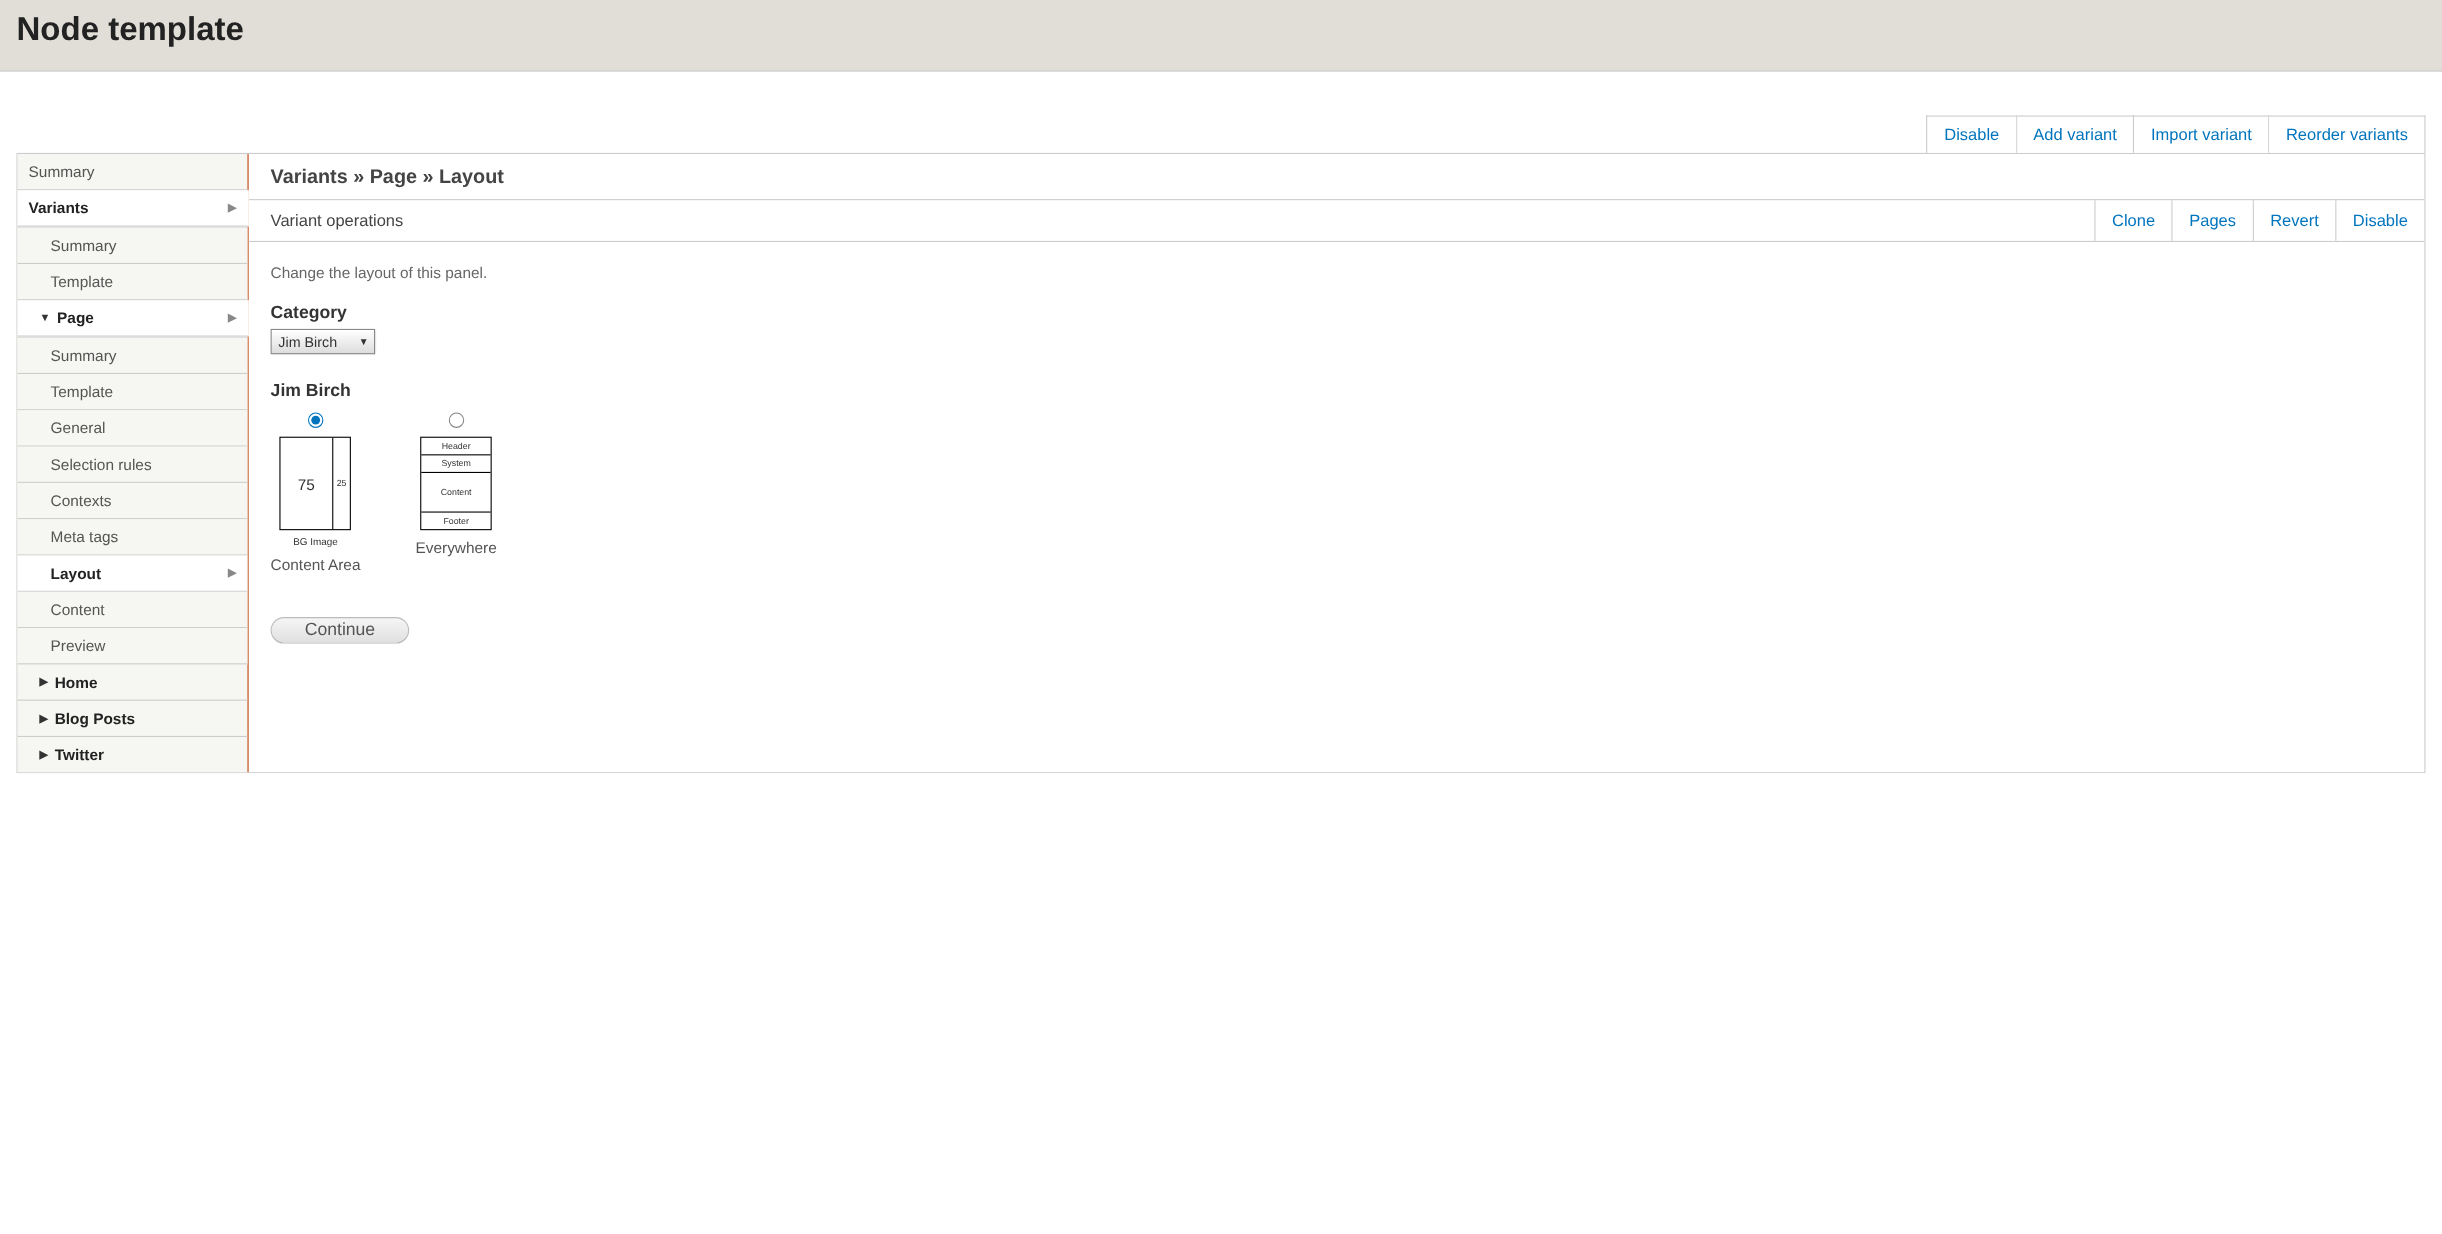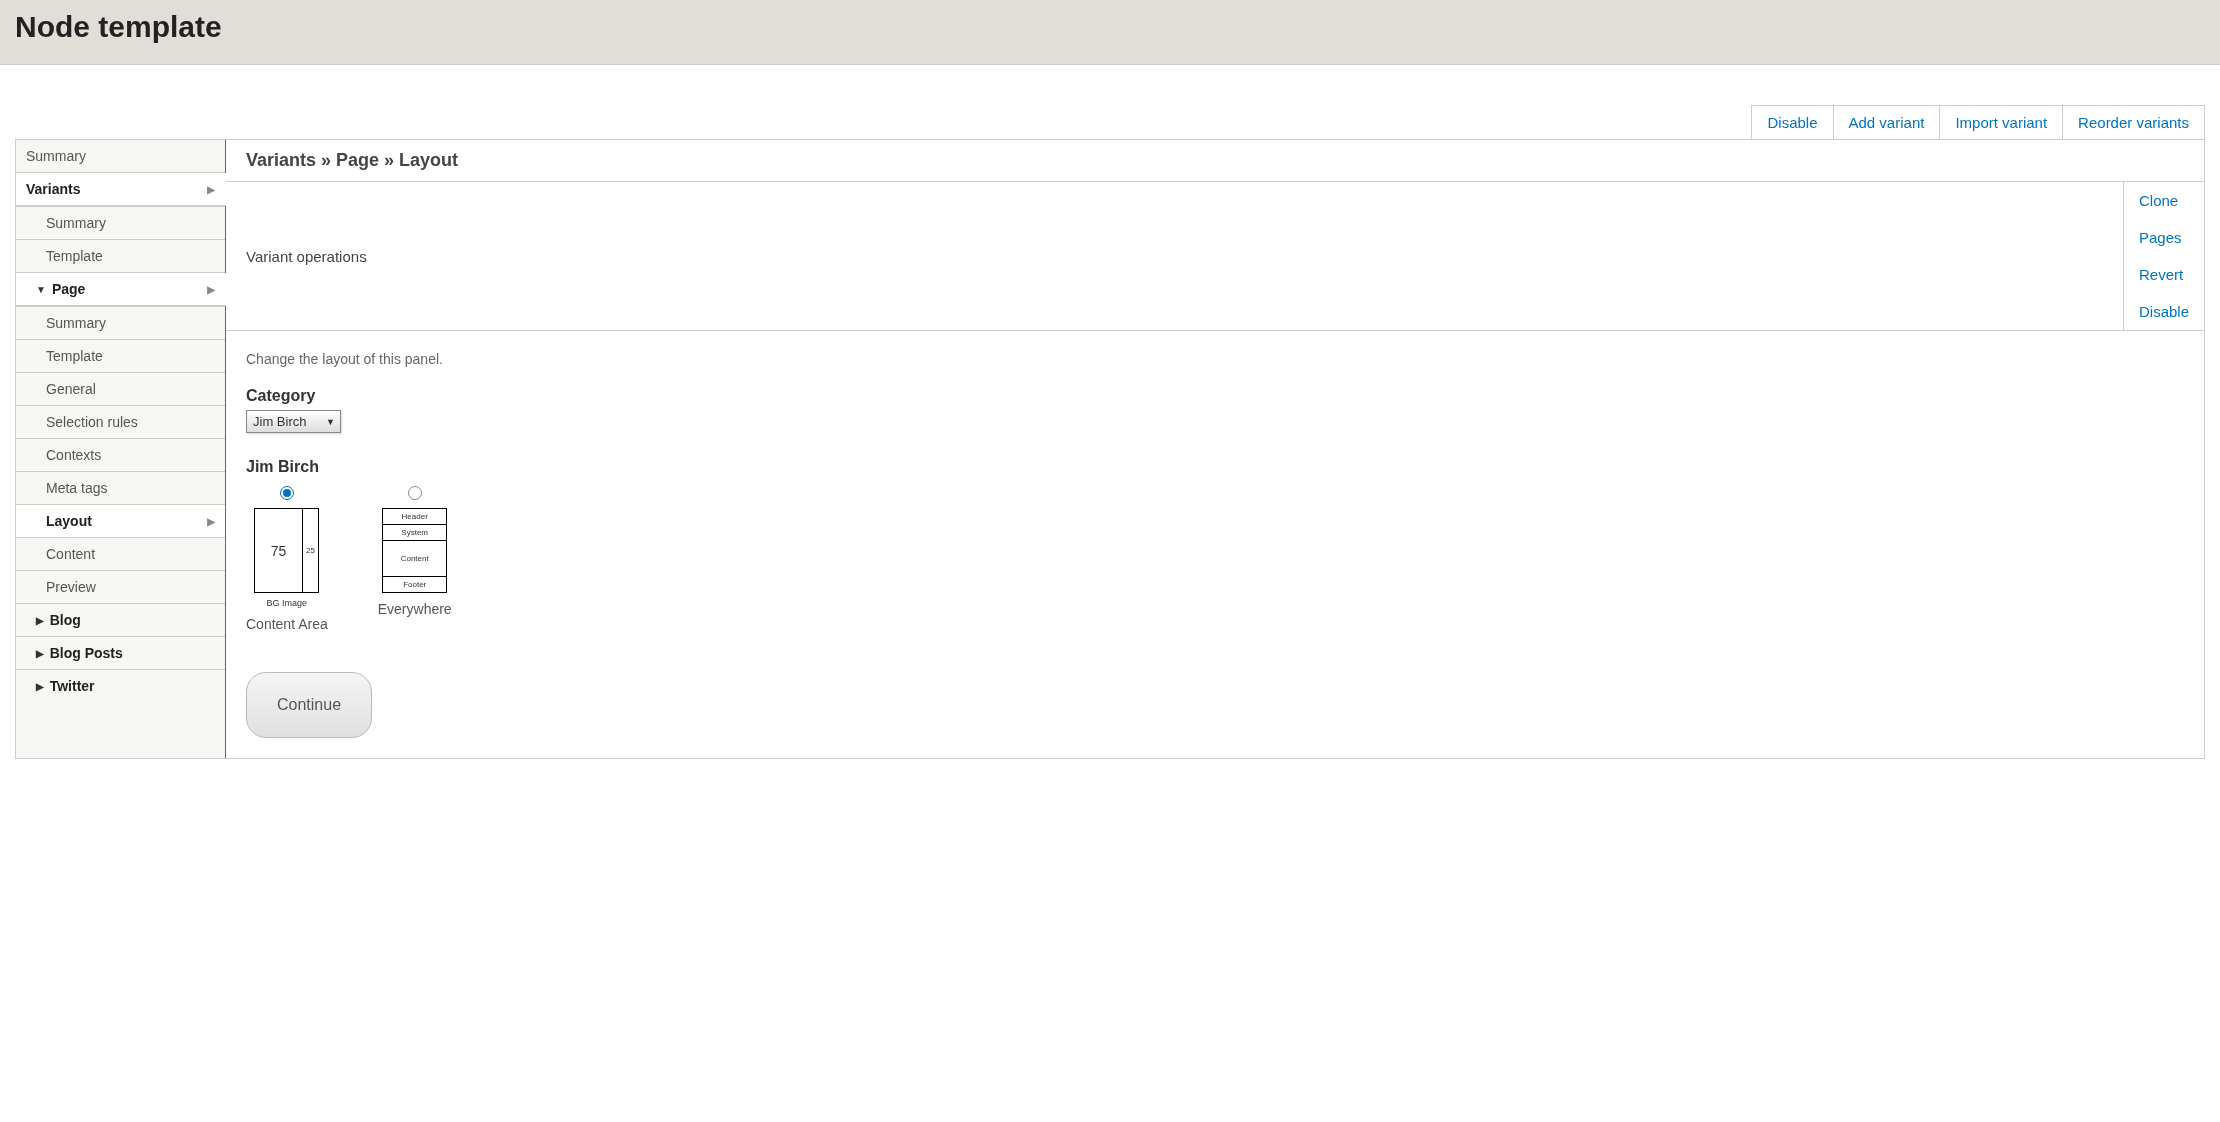--- a/index.html
+++ b/index.html
@@ -27,21 +27,21 @@
 .sidebar-sub.sub2 { padding-left: 30px; }
 .sidebar-item .arrow-right { margin-left: auto; font-size: 10px; color: #888; }
 .sidebar-item .arrow-down { margin-right: 6px; font-size: 10px; color: #333; }
 .sidebar-item .arrow-collapsed { margin-right: 6px; font-size: 10px; color: #333; }
 .sub-group { border-top: 1px solid #ccc; }
 
 .main-content { flex: 1; }
 .content-header { padding: 10px 20px; border-bottom: 1px solid #ccc; font-size: 18px; font-weight: 600; color: #444; }
 .variant-ops { display: flex; align-items: center; border-bottom: 1px solid #ccc; }
 .variant-ops-title { padding: 10px 20px; font-size: 15px; font-weight: 400; color: #444; flex: 1; }
-.variant-ops-actions { display: flex; flex-direction: column; }
+.variant-ops-actions { display: flex; }
 .variant-ops-actions .op { border-left: 1px solid #ccc; padding: 10px 15px; color: #0074bd; cursor: pointer; font-size: 15px; }
 
 .panel-body { padding: 20px; }
 .description { color: #666; font-size: 14px; margin-bottom: 20px; }
 .category-label { font-weight: 600; font-size: 16px; margin-bottom: 5px; color: #333; }
 .select-wrap { display: inline-block; border: 1px solid #888; background: linear-gradient(#fff, #ddd); padding: 3px 6px; font-size: 13px; position: relative; min-width: 95px; box-shadow: 1px 1px 2px rgba(0,0,0,0.15);}
 .select-wrap::after { content: "▼"; font-size: 9px; position: absolute; right: 5px; top: 6px; color: #333; }
 
 .layouts-title { font-weight: 600; font-size: 16px; margin: 25px 0 10px; color: #333; }
 .layouts-row { display: flex; gap: 50px; }
@@ -52,21 +52,21 @@
 .layout-option .thumb { width: 65px; height: 85px; border: 1px solid #000; margin: 0 auto 5px; display: flex; flex-direction: column; font-size: 8px; }
 .thumb-a { display: flex; height: 100%; }
 .thumb-a .c75 { width: 75%; border-right: 1px solid #000; display: flex; align-items: center; justify-content: center; font-size: 14px; }
 .thumb-a .c25 { width: 25%; display: flex; align-items: center; justify-content: center; font-size: 8px; }
 .thumb-a-label { font-size: 9px; text-align: center; }
 .thumb-b .row { border-bottom: 1px solid #000; padding: 3px 0; text-align: center; }
 .thumb-b .row:last-child { border-bottom: none; }
 .thumb-b .row.tall { flex: 1; display: flex; align-items: center; justify-content: center; }
 .layout-option .caption { font-size: 14px; color: #555; margin-top: 8px; }
 
-.continue-btn { margin-top: 40px; background: linear-gradient(#f5f5f5, #e0e0e0); border: 1px solid #bbb; border-radius: 20px; padding: 23px 30px; font-size: 16px; color: #555; cursor: pointer; }
+.continue-btn { margin-top: 40px; background: linear-gradient(#f5f5f5, #e0e0e0); border: 1px solid #bbb; border-radius: 20px; padding: 2px 30px; font-size: 16px; color: #555; cursor: pointer; }
 </style>
 </head>
 <body>
 
 <div class="top-header">
   <h1 class="page-title">Node template</h1>
 </div>
 
 <div class="content-wrapper">
   <div class="top-tabs">
@@ -123,21 +123,21 @@
         </div>
         <div class="sidebar-item sidebar-sub sub2">
           <span>Content</span>
         </div>
         <div class="sidebar-item sidebar-sub sub2">
           <span>Preview</span>
         </div>
       </div>
       <div class="sidebar-item" style="padding-left:20px; font-weight:600; color:#222;">
         <span class="arrow-collapsed">▶</span>
-        <span>Blog</span>
+        <span>Home</span>
       </div>
       <div class="sidebar-item" style="padding-left:20px; font-weight:600; color:#222;">
         <span class="arrow-collapsed">▶</span>
         <span>Blog Posts</span>
       </div>
       <div class="sidebar-item" style="padding-left:20px; font-weight:600; color:#222; border-bottom:none;">
         <span class="arrow-collapsed">▶</span>
         <span>Twitter</span>
       </div>
     </div>

